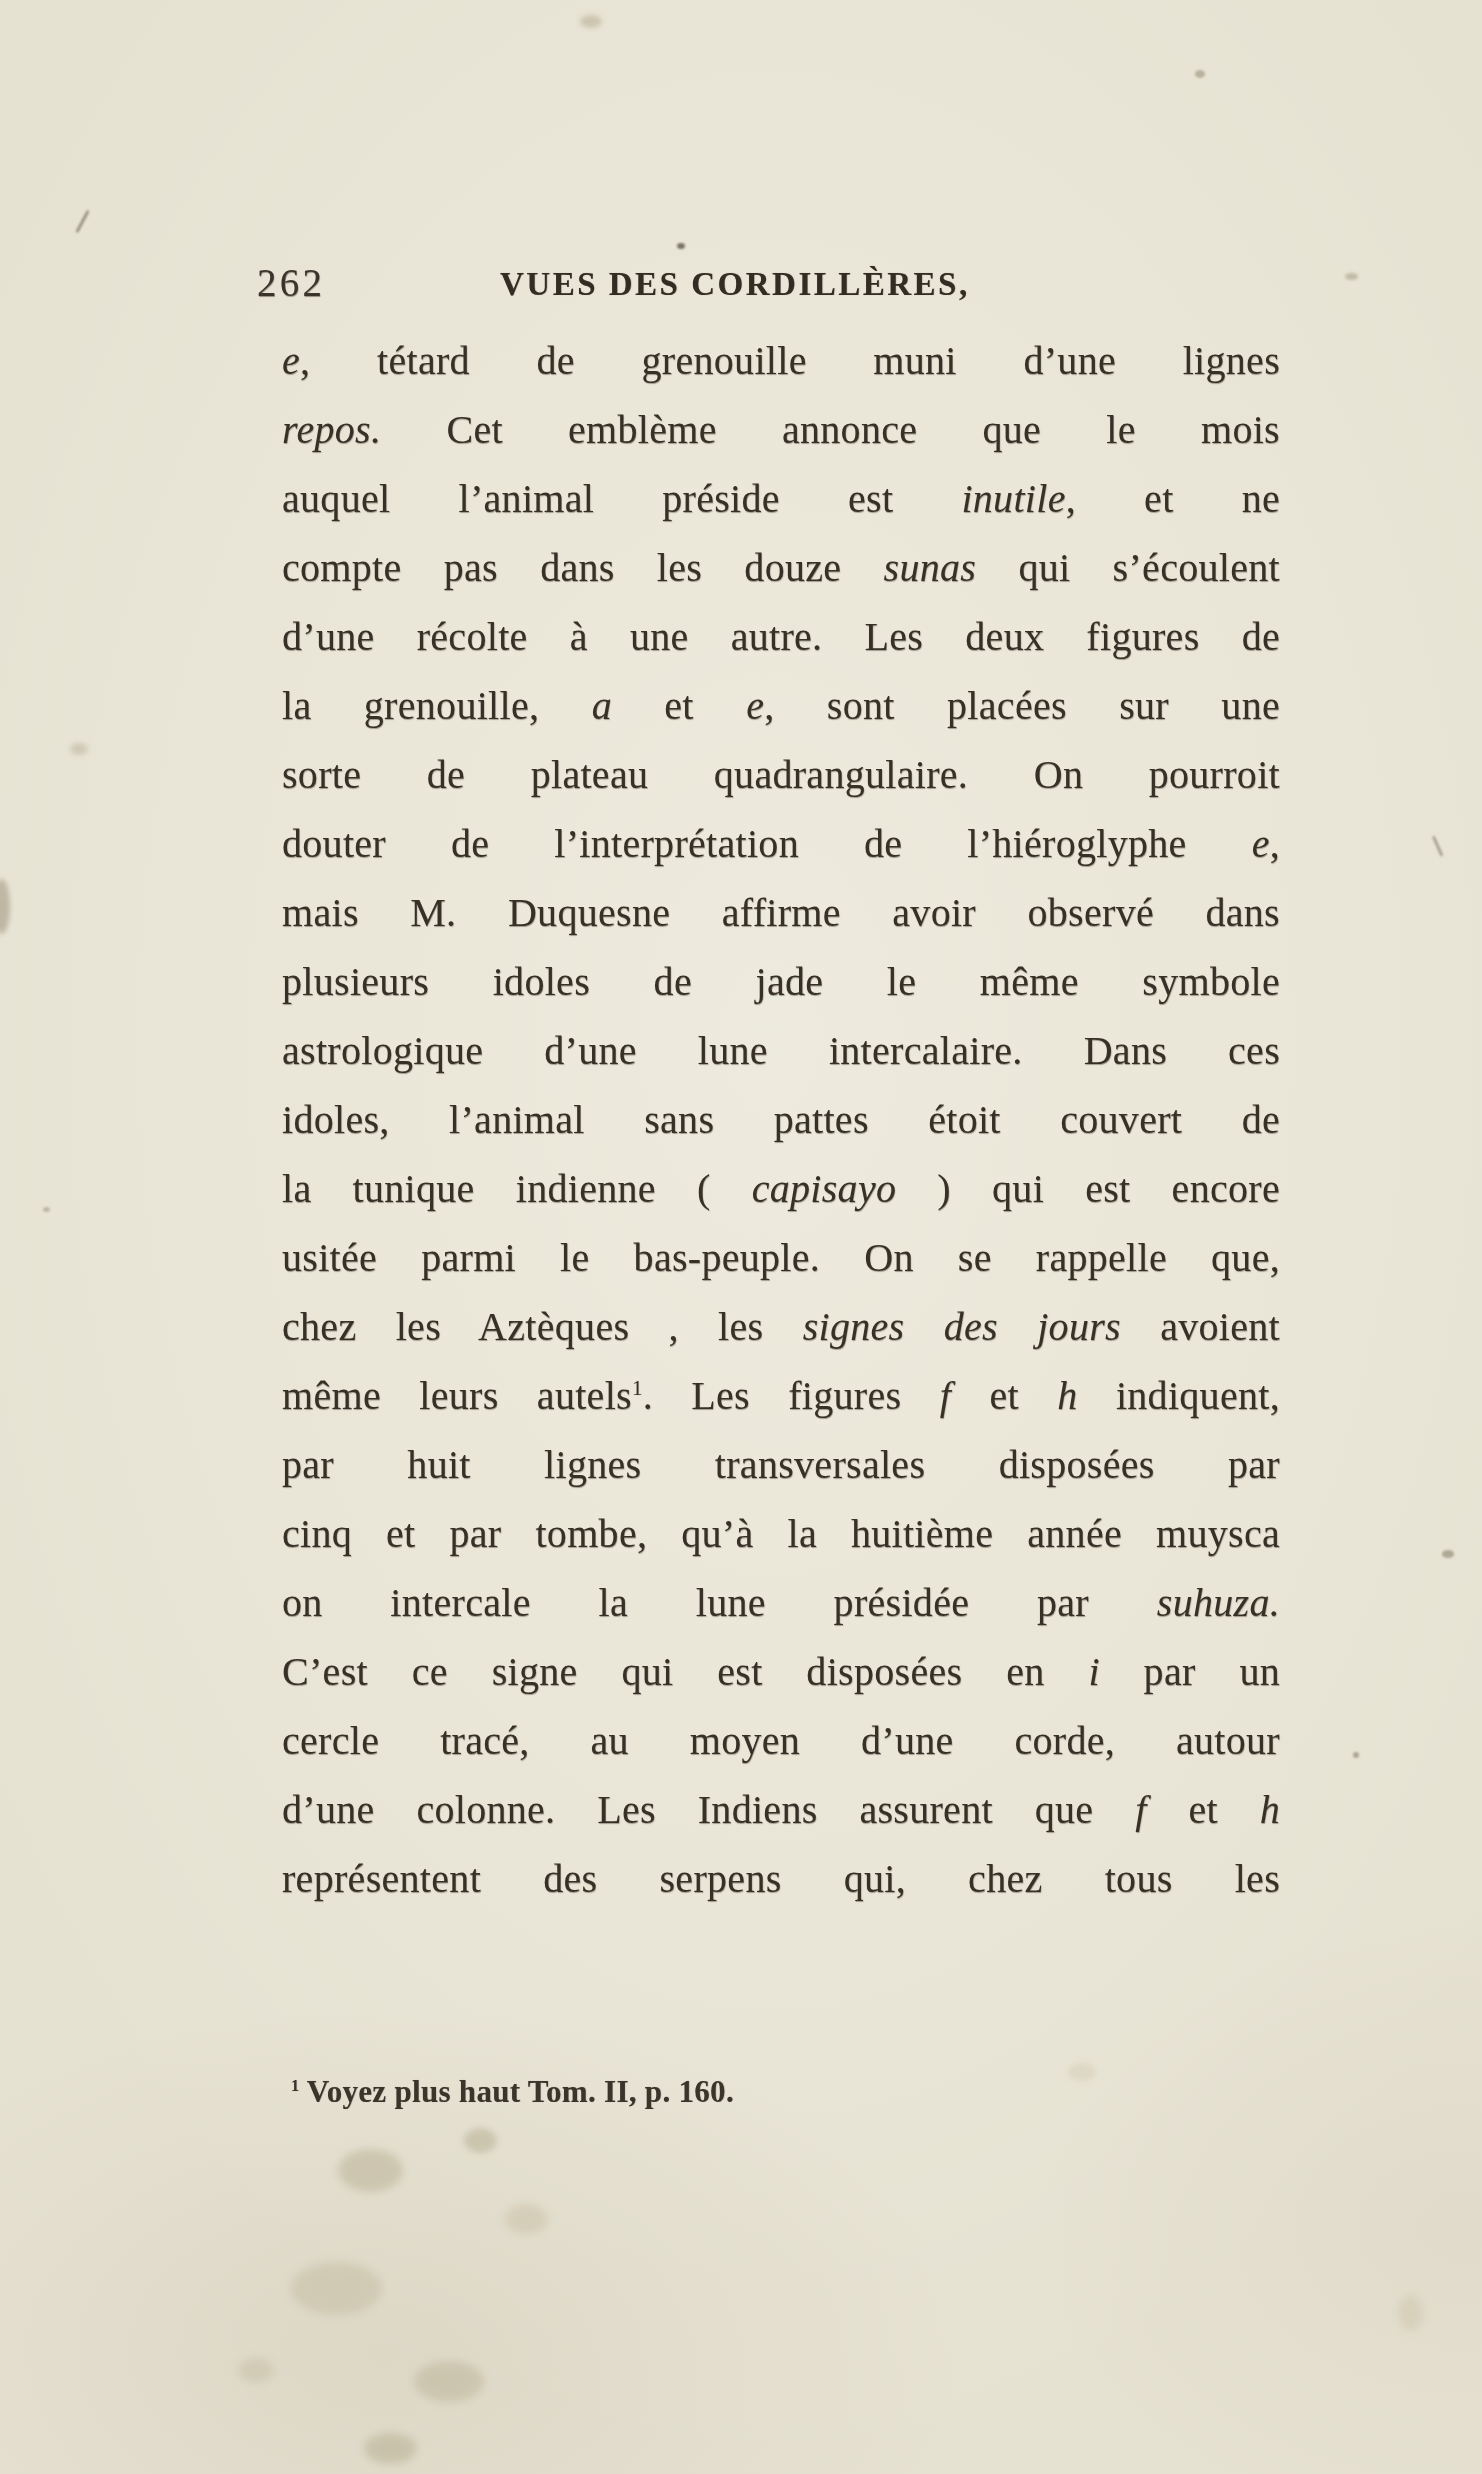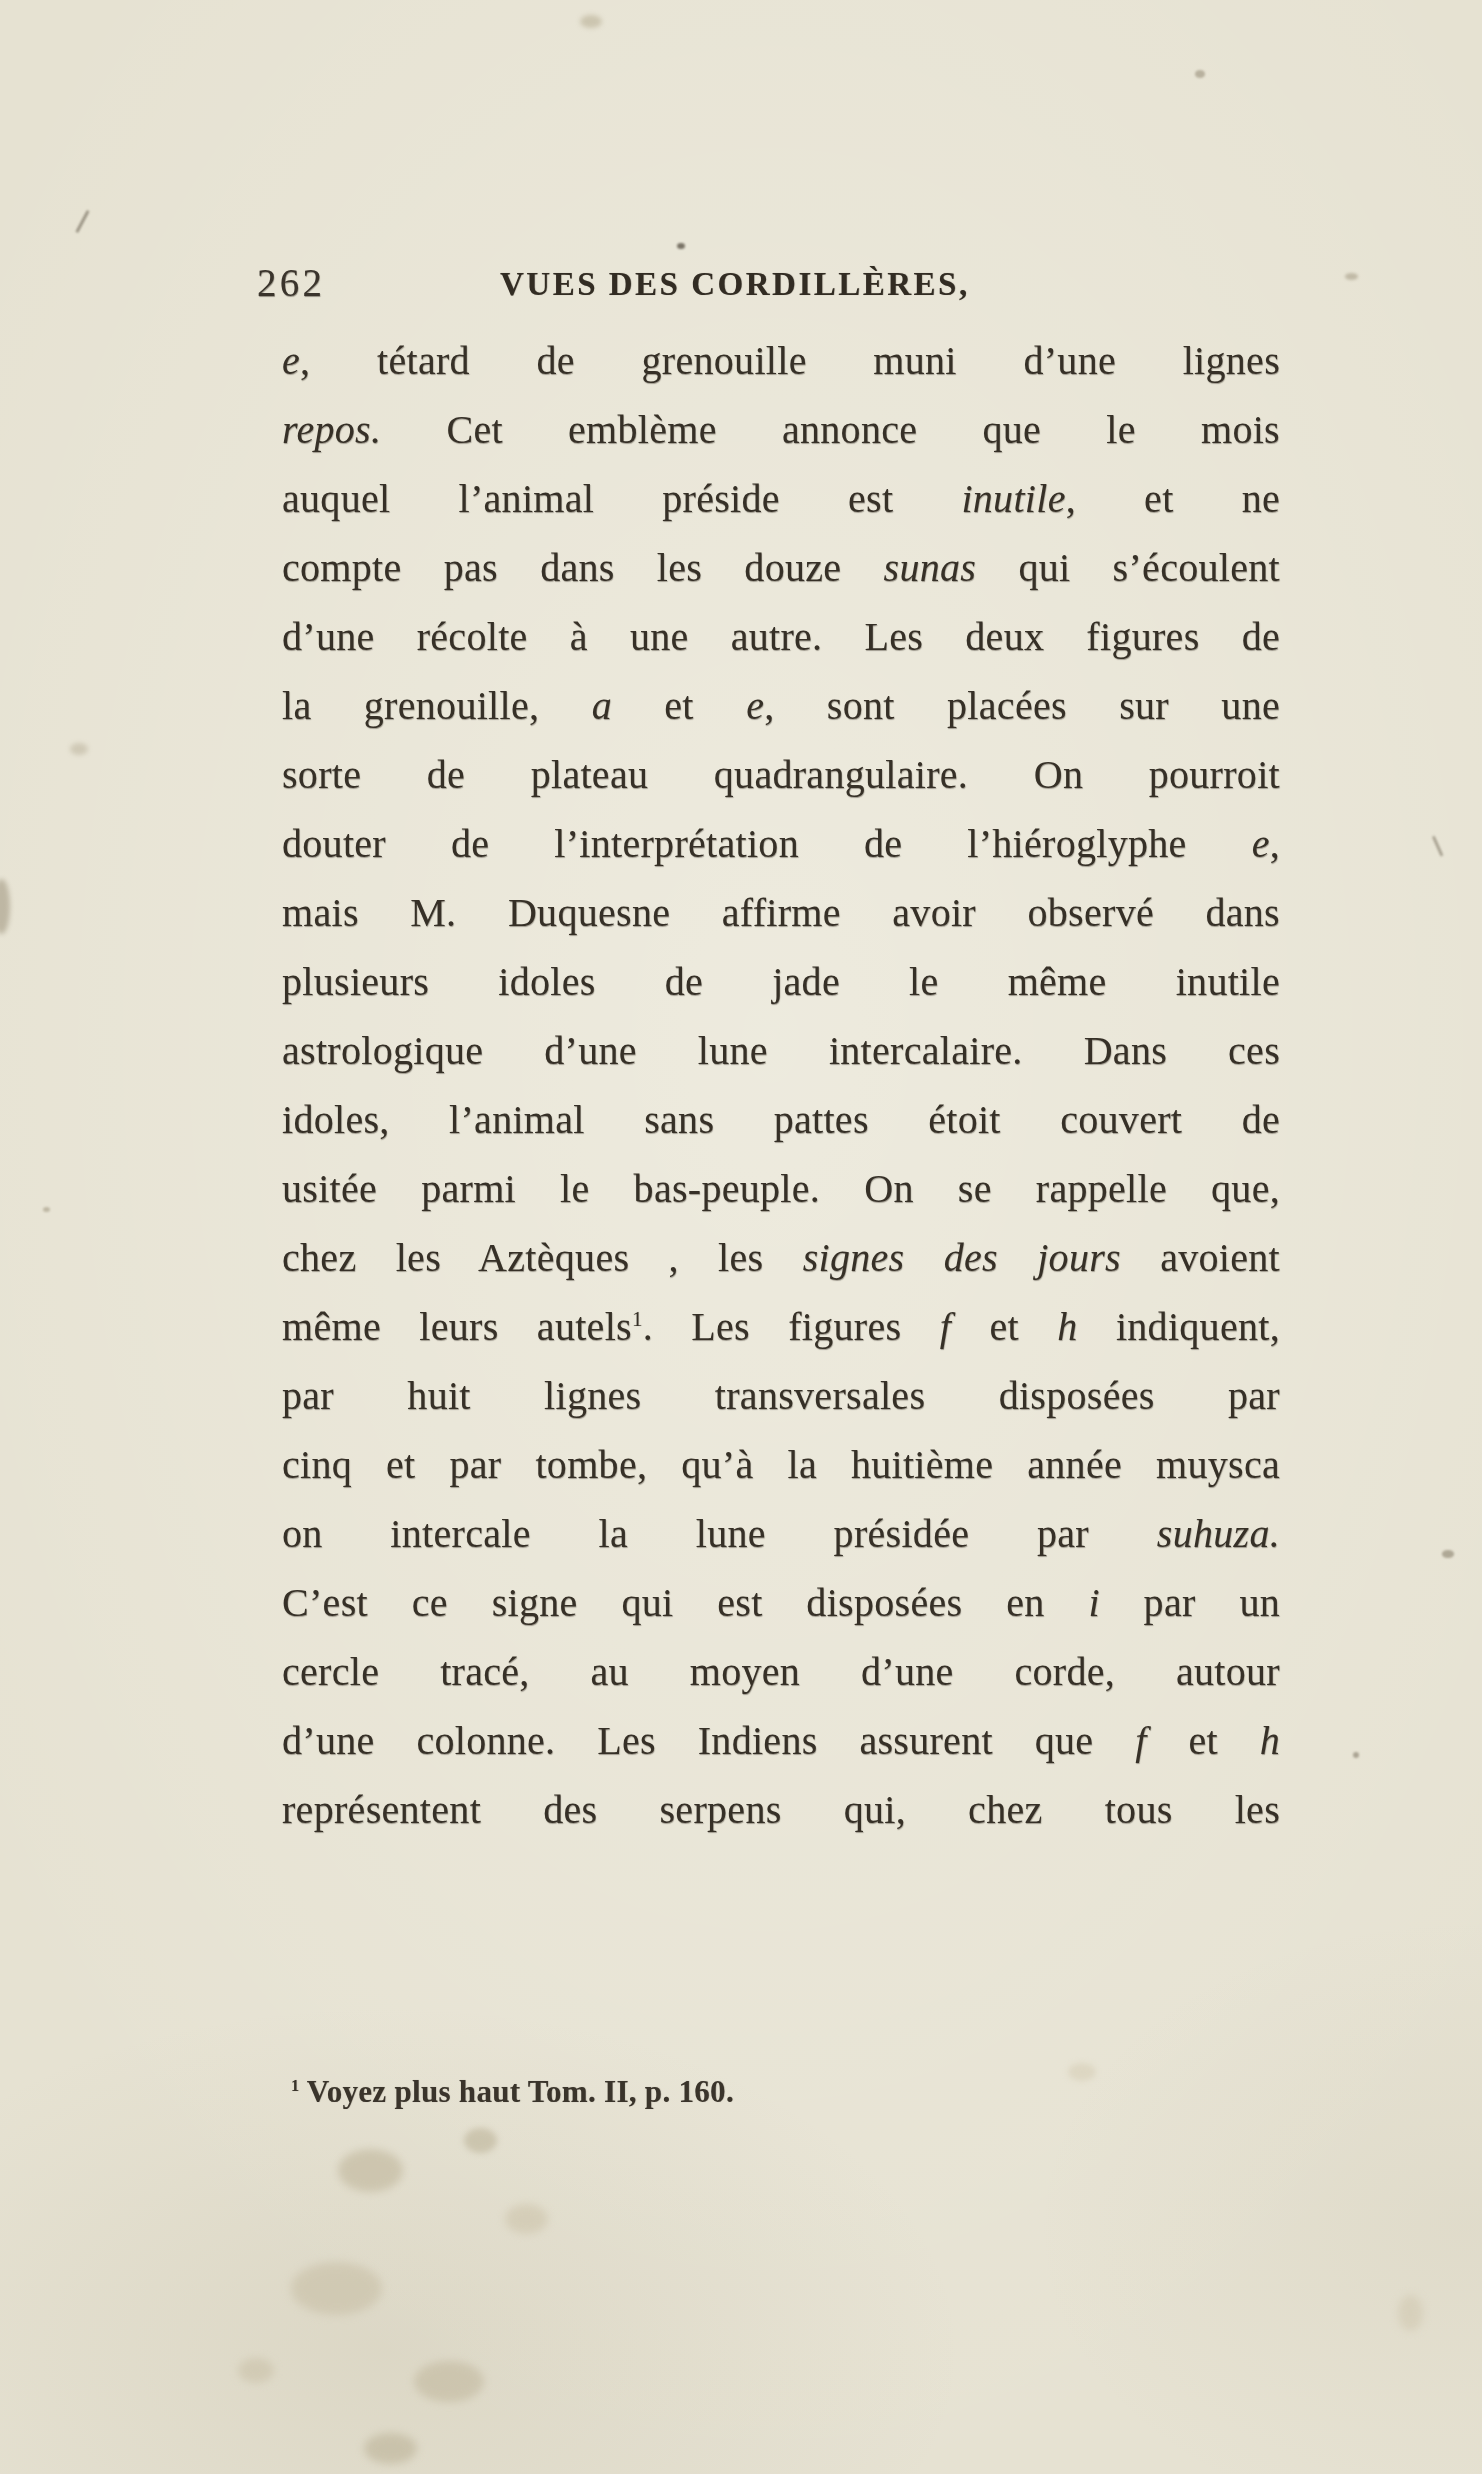--- a/index.html
+++ b/index.html
@@ -88,23 +88,24 @@
   <div class="body-text">
       <div class="line"><span class="it">e</span><span>, tétard de grenouille muni d’une lignes</span></div>
       <div class="line"><span class="it">repos.</span><span> Cet emblème annonce que le mois</span></div>
       <div class="line"><span>auquel l’animal préside est </span><span class="it">inutile</span><span>, et ne</span></div>
       <div class="line"><span>compte pas dans les douze </span><span class="it">sunas</span><span> qui s’écoulent</span></div>
       <div class="line"><span>d’une récolte à une autre. Les deux figures de</span></div>
       <div class="line"><span>la grenouille, </span><span class="it">a</span><span> et </span><span class="it">e</span><span>, sont placées sur une</span></div>
       <div class="line"><span>sorte de plateau quadrangulaire. On pourroit</span></div>
       <div class="line"><span>douter de l’interprétation de l’hiéroglyphe </span><span class="it">e</span><span>,</span></div>
       <div class="line"><span>mais M. Duquesne affirme avoir observé dans</span></div>
-      <div class="line"><span>plusieurs idoles de jade le même inutile</span></div>
+      <div class="line"><span>plusieurs idoles de jade le même symbole</span></div>
       <div class="line"><span>astrologique d’une lune intercalaire. Dans ces</span></div>
       <div class="line"><span>idoles, l’animal sans pattes étoit couvert de</span></div>
+      <div class="line"><span>la tunique indienne ( </span><span class="it">capisayo</span><span> ) qui est encore</span></div>
       <div class="line"><span>usitée parmi le bas-peuple. On se rappelle que,</span></div>
       <div class="line"><span>chez les Aztèques , les </span><span class="it">signes des jours</span><span> avoient</span></div>
       <div class="line"><span>même leurs autels</span><sup>1</sup><span>. Les figures </span><span class="it">f</span><span> et </span><span class="it">h</span><span> indiquent,</span></div>
       <div class="line"><span>par huit lignes transversales disposées par</span></div>
       <div class="line"><span>cinq et par tombe, qu’à la huitième année muysca</span></div>
       <div class="line"><span>on intercale la lune présidée par </span><span class="it">suhuza.</span></div>
       <div class="line"><span>C’est ce signe qui est disposées en </span><span class="it">i</span><span> par un</span></div>
       <div class="line"><span>cercle tracé, au moyen d’une corde, autour</span></div>
       <div class="line"><span>d’une colonne. Les Indiens assurent que </span><span class="it">f</span><span> et </span><span class="it">h</span></div>
       <div class="line"><span>représentent des serpens qui, chez tous les</span></div>

